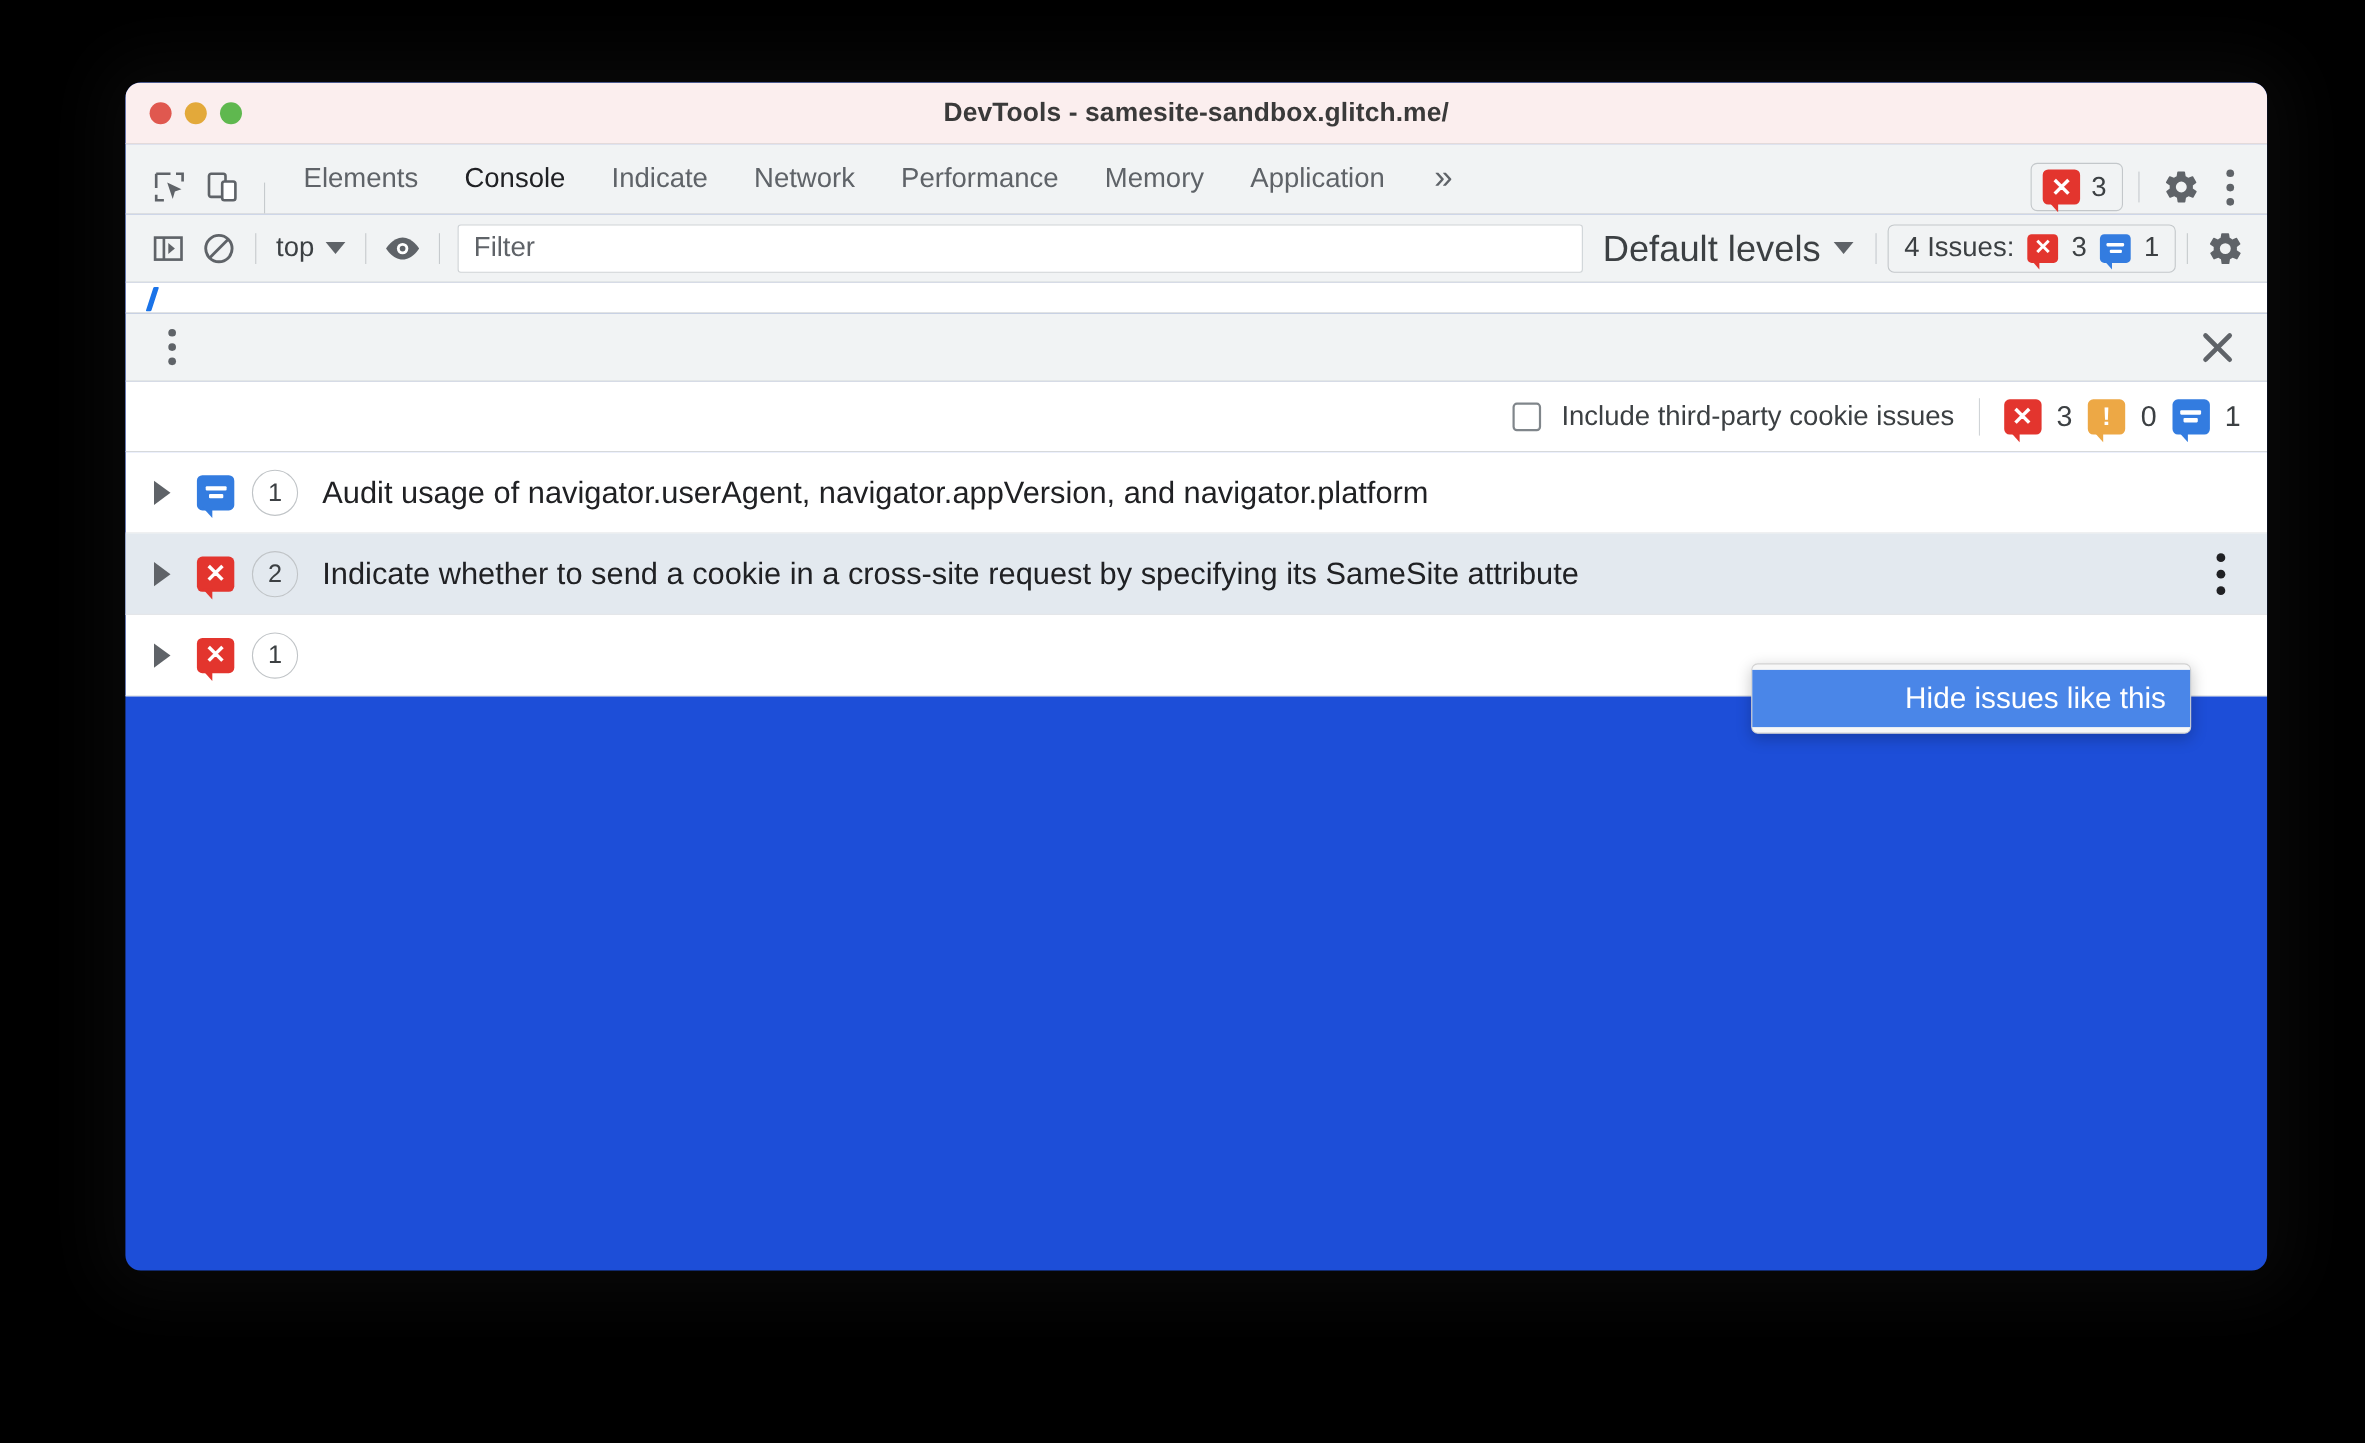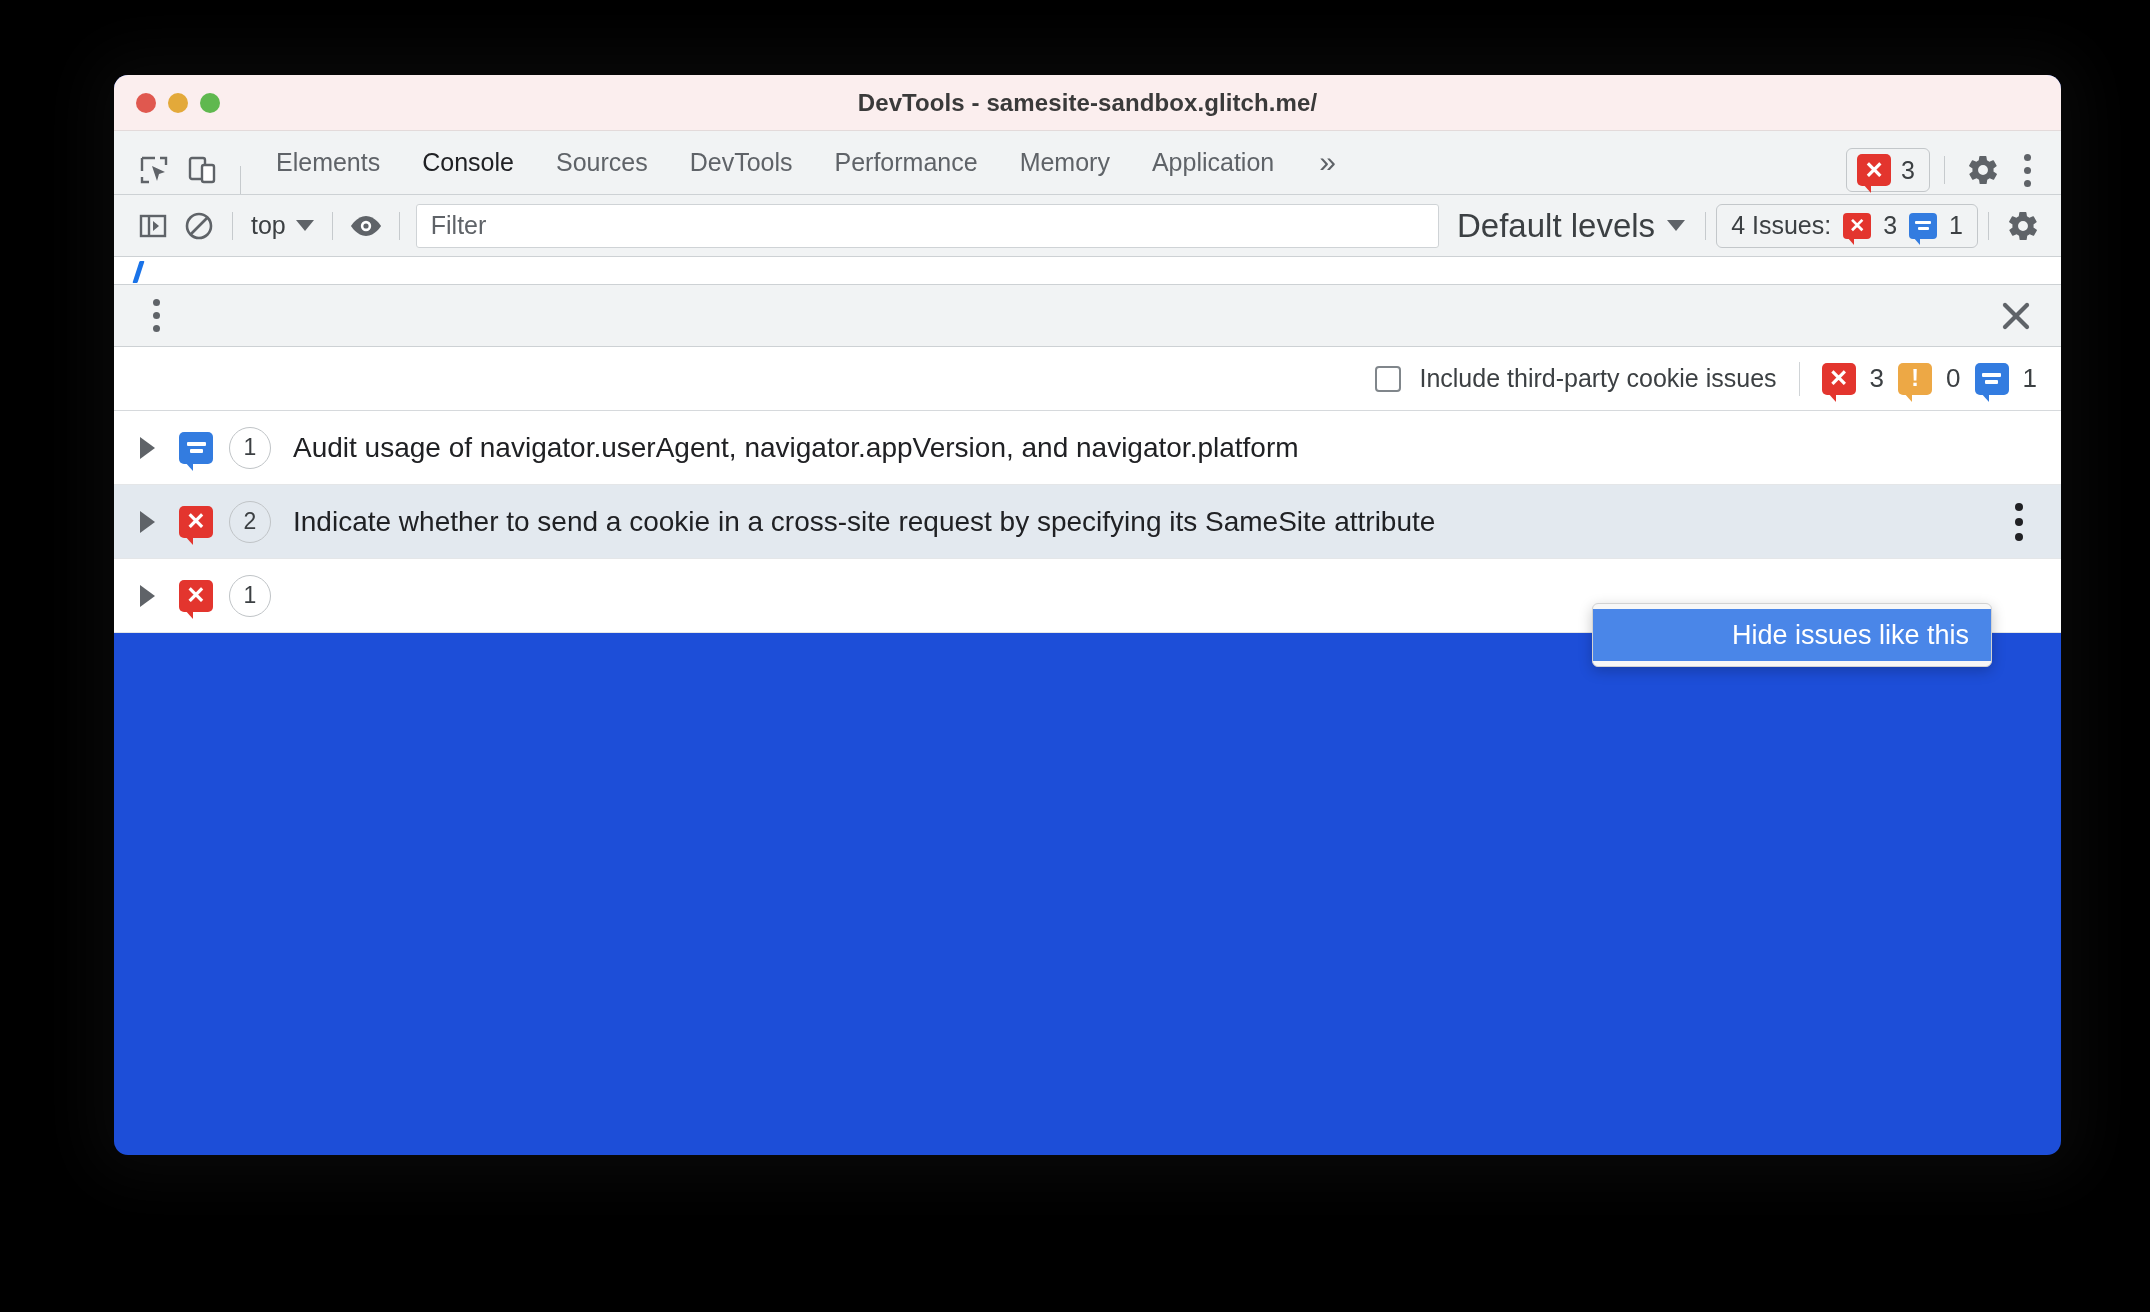--- a/index.html
+++ b/index.html
@@ -334,22 +334,22 @@
     <div class="tb-icon-btn">
       <svg width="30" height="30" viewBox="0 0 30 30">
         <rect x="3" y="3" width="15" height="21" rx="2" fill="none" stroke="#5f6368" stroke-width="2.4"></rect>
         <rect x="15" y="10" width="12" height="17" rx="2" fill="#ffffff" stroke="#5f6368" stroke-width="2.4"></rect>
       </svg>
     </div>
     <div class="tb-sep"></div>
     <div class="tabs">
       <div class="tab">Elements</div>
       <div class="tab active">Console</div>
-      <div class="tab">Sources</div>
-      <div class="tab">DevTools</div>
+      <div class="tab">Indicate</div>
+      <div class="tab">Network</div>
       <div class="tab">Performance</div>
       <div class="tab">Memory</div>
       <div class="tab">Application</div>
       <div class="tab-more">»</div>
     </div>
     <div class="tabbar-right">
       <div class="issues-chip">
         <span class="badge error lg">
           <span class="glyph">✕</span>
         </span>

